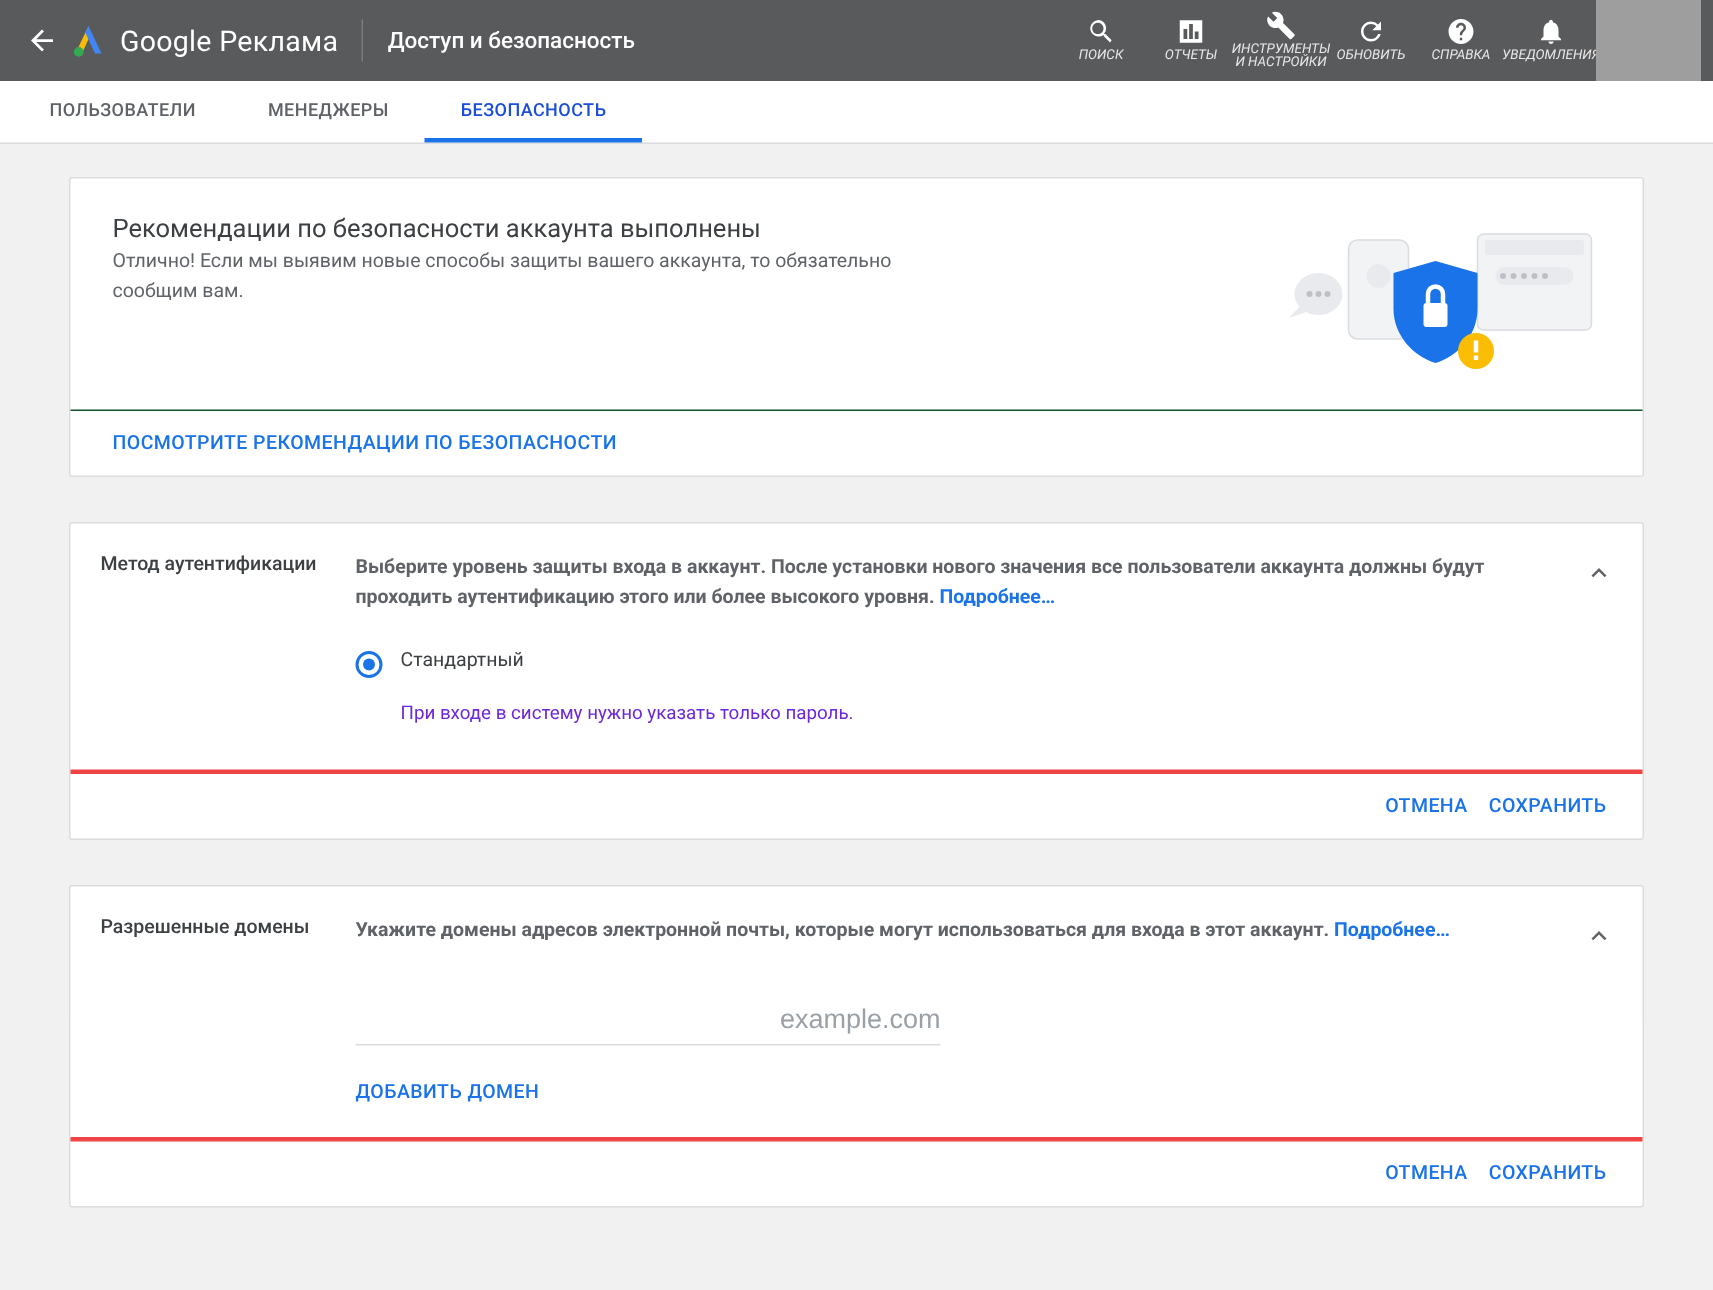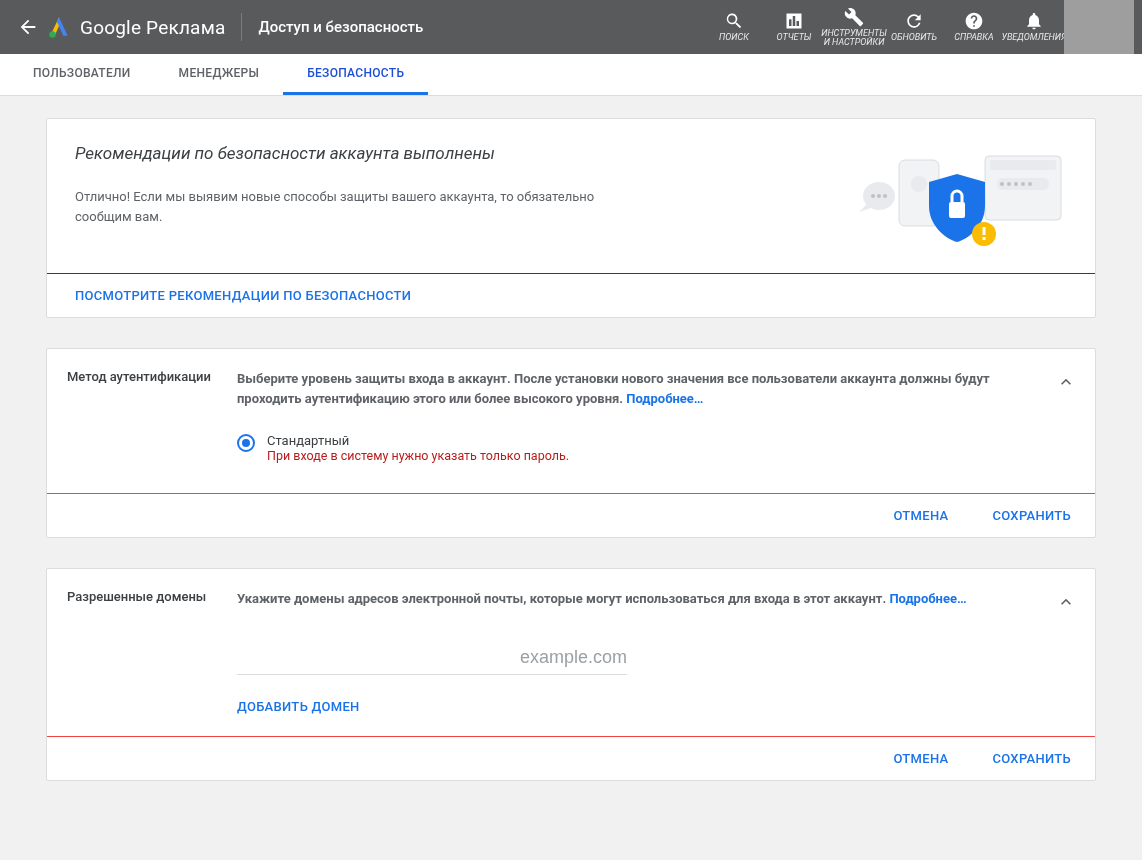--- a/index.html
+++ b/index.html
@@ -46,21 +46,21 @@
     font-size:12px; letter-spacing:.3px; color:#5f6368; cursor:pointer; font-weight:500;
     border-bottom: 3px solid transparent;
   }
   .tab.active { color:#1d4ed8; border-bottom-color:#1a73e8; }
   
   .content { padding: 22px 46px 36px 46px; display:flex; flex-direction:column; gap:30px; }
   .card { background:#fff; border:1px solid #dadce0; border-radius:2px; }
   
   .rec-head { padding: 24px 28px 20px 28px; display:flex; }
   .rec-text { flex:1; padding-right: 30px; }
-  .rec-title { font-size:17px; color:#3c4043; margin-bottom:24px;font-style:italic; }
+  .rec-title { font-size:17px; color:#3c4043; margin-bottom:2px; }
   .rec-sub { font-size:13px; color:#5f6368; line-height:1.5; max-width:520px; }
   .rec-illus { width:230px; height:110px; display:flex; align-items:center; justify-content:center; }
   .rec-footer { border-top:1px solid #14532d; padding: 14px 28px; }
   .link-btn { color:#1a73e8; font-size:13px; font-weight:500; letter-spacing:.3px; cursor:pointer; }
   
   .section-head { padding: 20px 56px 14px 20px; display:flex; position:relative; }
   .section-label { width:170px; font-size:13px; color:#3c4043; font-weight:500; flex-shrink:0; }
   .section-body { flex:1; font-size:13px; color:#5f6368; line-height:1.55;font-weight:bold; }
   .section-body a { color:#1a73e8; text-decoration:none; cursor:pointer; }
   .chevron {
@@ -73,23 +73,23 @@
   .radio {
     width:18px; height:18px; border-radius:50%; border:2px solid #5f6368;
     margin-right:12px; flex-shrink:0; position:relative; top:1px;
   }
   .radio.checked { border-color:#1a73e8; }
   .radio.checked::after {
     content:""; position:absolute; left:3px; top:3px; width:8px; height:8px;
     border-radius:50%; background:#1a73e8;
   }
   .radio-text .label { color:#3c4043; font-size:13px; }
-  .radio-text .hint { color:#b91c1c; font-size:12.5px; margin-top:0; }
+  .radio-text .hint { color:#6d28d9; font-size:12.5px; margin-top:20px; }
   .actions {
-    border-top:1px solid #ef4444; padding: 14px 24px; display:flex; justify-content:flex-end; gap:44px;
+    border-top:3px solid #ef4444; padding: 14px 24px; display:flex; justify-content:flex-end; gap:14px;
   }
   .actions .act { color:#1a73e8; font-weight:500; letter-spacing:.3px; font-size:13px; cursor:pointer; }
   
   .domain-input-wrap { padding: 18px 56px 4px 190px; }
   .domain-input {
     width:390px; border:none; border-bottom:1px solid #dadce0; padding:6px 0 6px 0;
     font-size:18px; color:#737373; outline:none; background:transparent;text-align:right;
   }
   .domain-input::placeholder { color:#9aa0a6; }
   .add-domain { padding: 20px 56px 22px 190px; }

